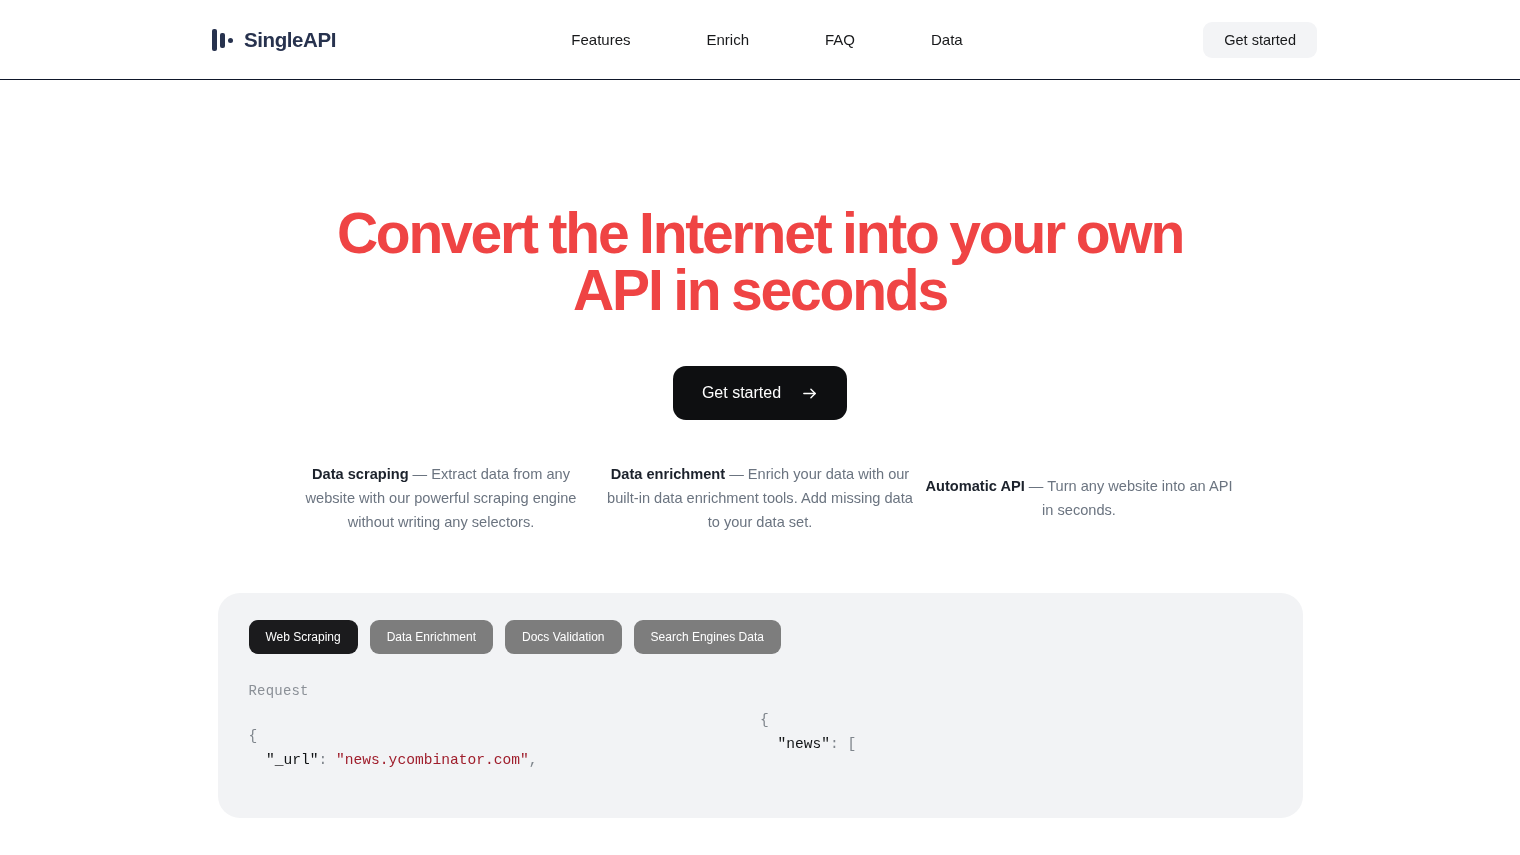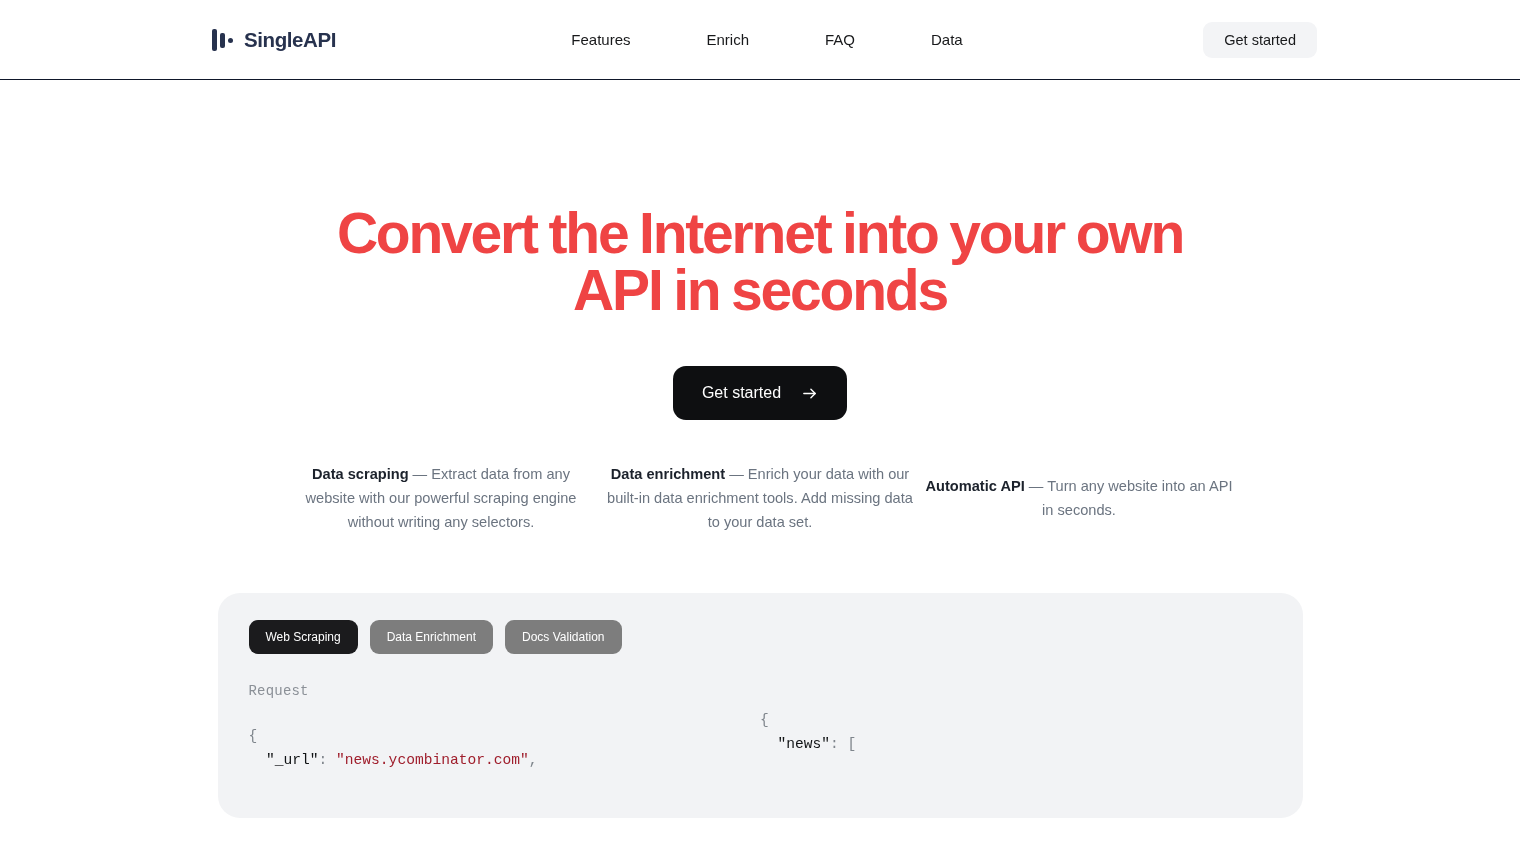--- a/index.html
+++ b/index.html
@@ -286,20 +286,21 @@
       <b>Automatic API</b><span class="dash"> — </span><span>Turn any website into an API in seconds.</span>
     </p>
   </section>
 
   <section class="panel">
 
     <div class="tabs">
       <button class="tab active">Web Scraping</button>
       <button class="tab">Data Enrichment</button>
       <button class="tab">Docs Validation</button>
+      <button class="tab">Search Engines Data</button>
     </div>
 
     <div class="code-cols">
       <div class="code-col request">
         <div class="code-label">Request</div>
         <pre class="code"><span class="tok-punct">{</span>
 <span class="tok-punct">  </span><span class="tok-key">"_url"</span><span class="tok-punct">: </span><span class="tok-str">"news.ycombinator.com"</span><span class="tok-punct">,</span>
 
 </pre>
       </div>

